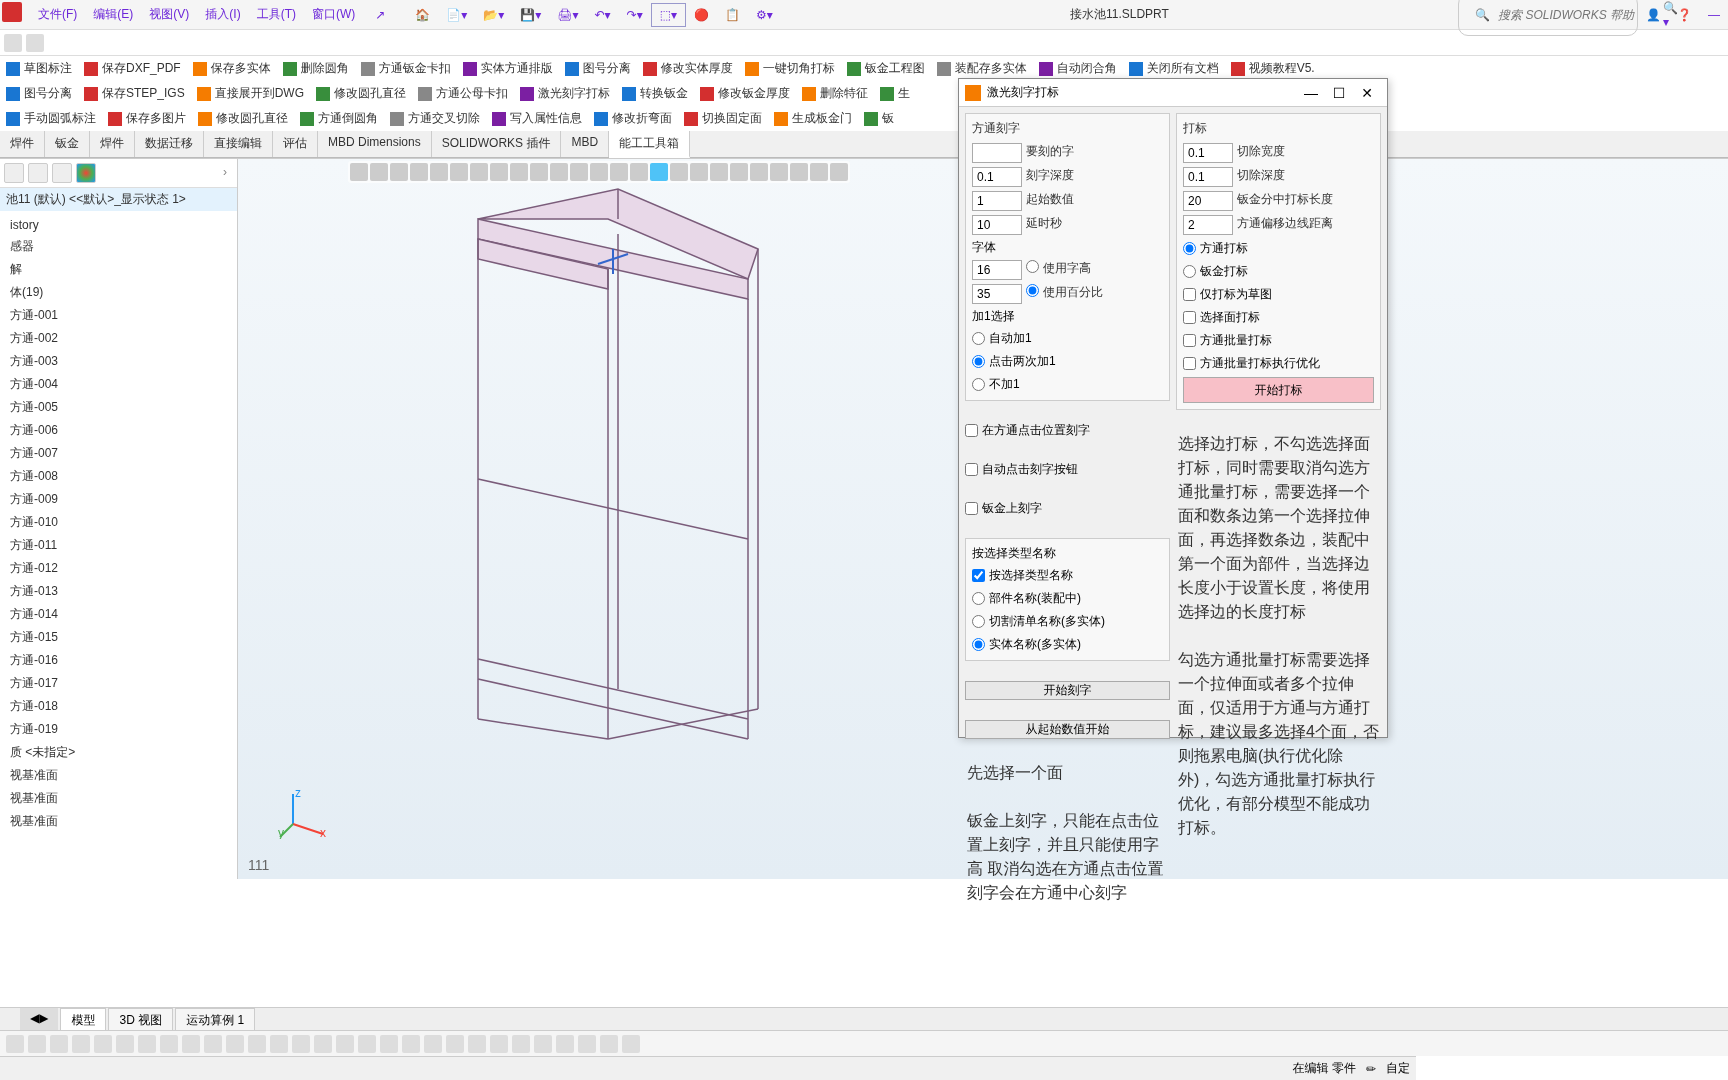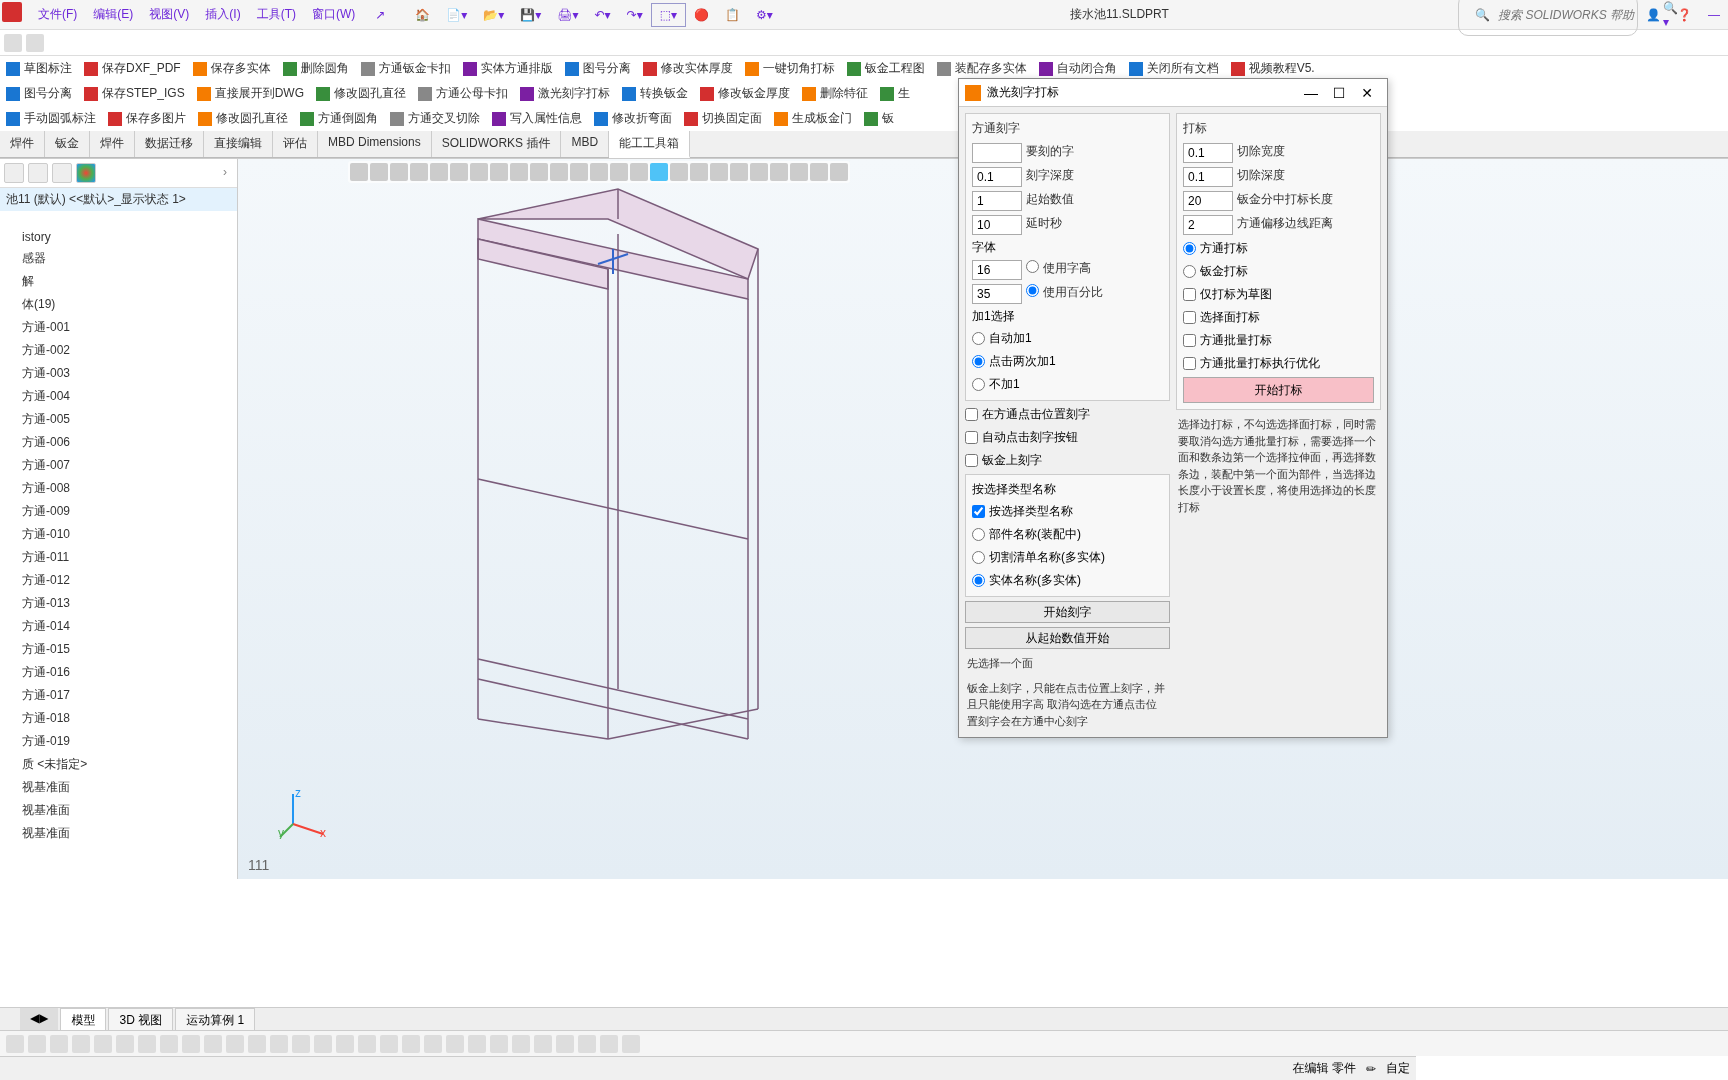--- a/index.html
+++ b/index.html
@@ -23,44 +23,44 @@
 .tabbar{display:flex;background:#f0f0f0;border-bottom:1px solid #bbb}
 .tabbar span{padding:4px 10px;border-right:1px solid #ccc;cursor:pointer;color:#333}
 .tabbar .active{background:#fff;border-bottom:2px solid #fff;margin-bottom:-1px}
 .secondary-toolbar{height:26px;display:flex;align-items:center;padding:0 4px;gap:4px;border-bottom:1px solid #ddd}
 .secondary-toolbar .sico{width:18px;height:18px;background:#ddd;border-radius:2px}
 .main{display:flex;height:720px}
 .feature-tree{width:238px;border-right:1px solid #ccc;display:flex;flex-direction:column}
 .ft-tabs{display:flex;padding:4px;gap:4px;border-bottom:1px solid #ddd}
 .ft-tabs .ftico{width:20px;height:20px;background:#eee;border:1px solid #ccc;border-radius:2px}
 .ft-tabs .arrow{margin-left:auto;color:#888;padding:2px 6px}
-.ft-list{flex:1;overflow-y:auto;padding:16px}
+.ft-list{flex:1;overflow-y:auto;padding:4px}
 .ft-item{padding:3px 6px;color:#333;cursor:pointer}
 .viewport{flex:1;position:relative;background:linear-gradient(#f4f8fb,#e4edf4)}
 .vp-toolbar{position:absolute;top:2px;left:110px;display:flex;gap:2px;background:rgba(255,255,255,.6);padding:2px;border-radius:3px}
 .vp-toolbar .vico{width:18px;height:18px;background:#ccc;border-radius:2px}
 .model-svg{position:absolute;left:90px;top:20px}
 .triad{position:absolute;left:40px;bottom:40px}
 .vp-label{position:absolute;left:10px;bottom:6px;color:#666;font-size:14px}
 .dialog{position:absolute;left:958px;top:78px;width:430px;height:660px;background:#f0f0f0;border:1px solid #888;box-shadow:2px 2px 8px rgba(0,0,0,.2)}
 .dlg-title{height:28px;background:#fff;display:flex;align-items:center;padding:0 6px;border-bottom:1px solid #ccc}
 .dlg-title .ico{width:16px;height:16px;background:#f57c00;margin-right:6px}
 .dlg-title .spacer{flex:1}
 .dlg-title .wc{width:28px;text-align:center;cursor:pointer;font-size:14px}
 .dlg-body{display:flex;padding:6px;gap:6px;height:calc(100% - 28px)}
-.dlg-col{flex:1;display:flex;flex-direction:column;gap:4px}
+.dlg-col{flex:1;display:flex;flex-direction:column;gap:20px}
 .group{border:1px solid #ccc;padding:6px;background:#f8f8f8;display:flex;flex-direction:column;gap:4px}
 .group-title{font-weight:normal;color:#333;margin-bottom:2px}
 .field{display:flex;align-items:flex-start;gap:4px}
 .field input[type=text]{width:50px;height:20px;border:1px solid #aaa;padding:0 4px}
 .field label{color:#333}
 .radiorow,.checkrow{display:flex;align-items:center;gap:4px;padding:1px 0}
 .btn{height:26px;border:1px solid #aaa;background:#e8e8e8;cursor:pointer;padding:0 10px}
 .btn.primary{background:#f8c0c8}
-.helptext{color:#333;line-height:1.5;font-size:11px;padding:2px}
+.helptext{color:#333;line-height:1.5;font-size:16px;padding:2px}
 .bottom-tabs{position:absolute;bottom:48px;left:0;display:flex;background:#eee;border-top:1px solid #ccc;width:1728px;padding-left:20px}
 .bottom-tabs span{padding:3px 10px;border:1px solid #ccc;border-bottom:none;margin-right:2px;background:#f5f5f5;cursor:pointer}
 .bottom-tabs .active{background:#fff}
 .sketch-toolbar{position:absolute;bottom:24px;left:0;width:1728px;height:26px;background:#f5f5f5;border-top:1px solid #ccc;display:flex;align-items:center;gap:4px;padding:0 6px}
 .sketch-toolbar .sk{width:18px;height:18px;background:#ddd;border-radius:2px}
 .statusbar{position:absolute;bottom:0;left:0;width:1416px;height:24px;background:#f0f0f0;border-top:1px solid #ccc;display:flex;align-items:center;padding:0 6px}
 .statusbar .right{margin-left:auto;display:flex;gap:10px;align-items:center}
 </style>
 </head>
 <body>
@@ -492,20 +492,21 @@
             <input type="checkbox" style="">
             <label>方通批量打标</label>
           </div>
         <div class="checkrow">
             <input type="checkbox" style="">
             <label>方通批量打标执行优化</label>
           </div>
         <button class="btn primary">开始打标</button>
       </div>
       <div class="helptext">选择边打标，不勾选选择面打标，同时需要取消勾选方通批量打标，需要选择一个面和数条边第一个选择拉伸面，再选择数条边，装配中第一个面为部件，当选择边长度小于设置长度，将使用选择边的长度打标</div>
+      <div class="helptext">勾选方通批量打标需要选择一个拉伸面或者多个拉伸面，仅适用于方通与方通打标，建议最多选择4个面，否则拖累电脑(执行优化除外)，勾选方通批量打标执行优化，有部分模型不能成功打标。</div>
     </div>
   </div>
 </div>
 
 <div class="bottom-tabs">
   <span style="background:#ddd;border:none">◀▶</span>
   <span class="active">模型</span>
   <span>3D 视图</span>
   <span>运动算例 1</span>
 </div>

